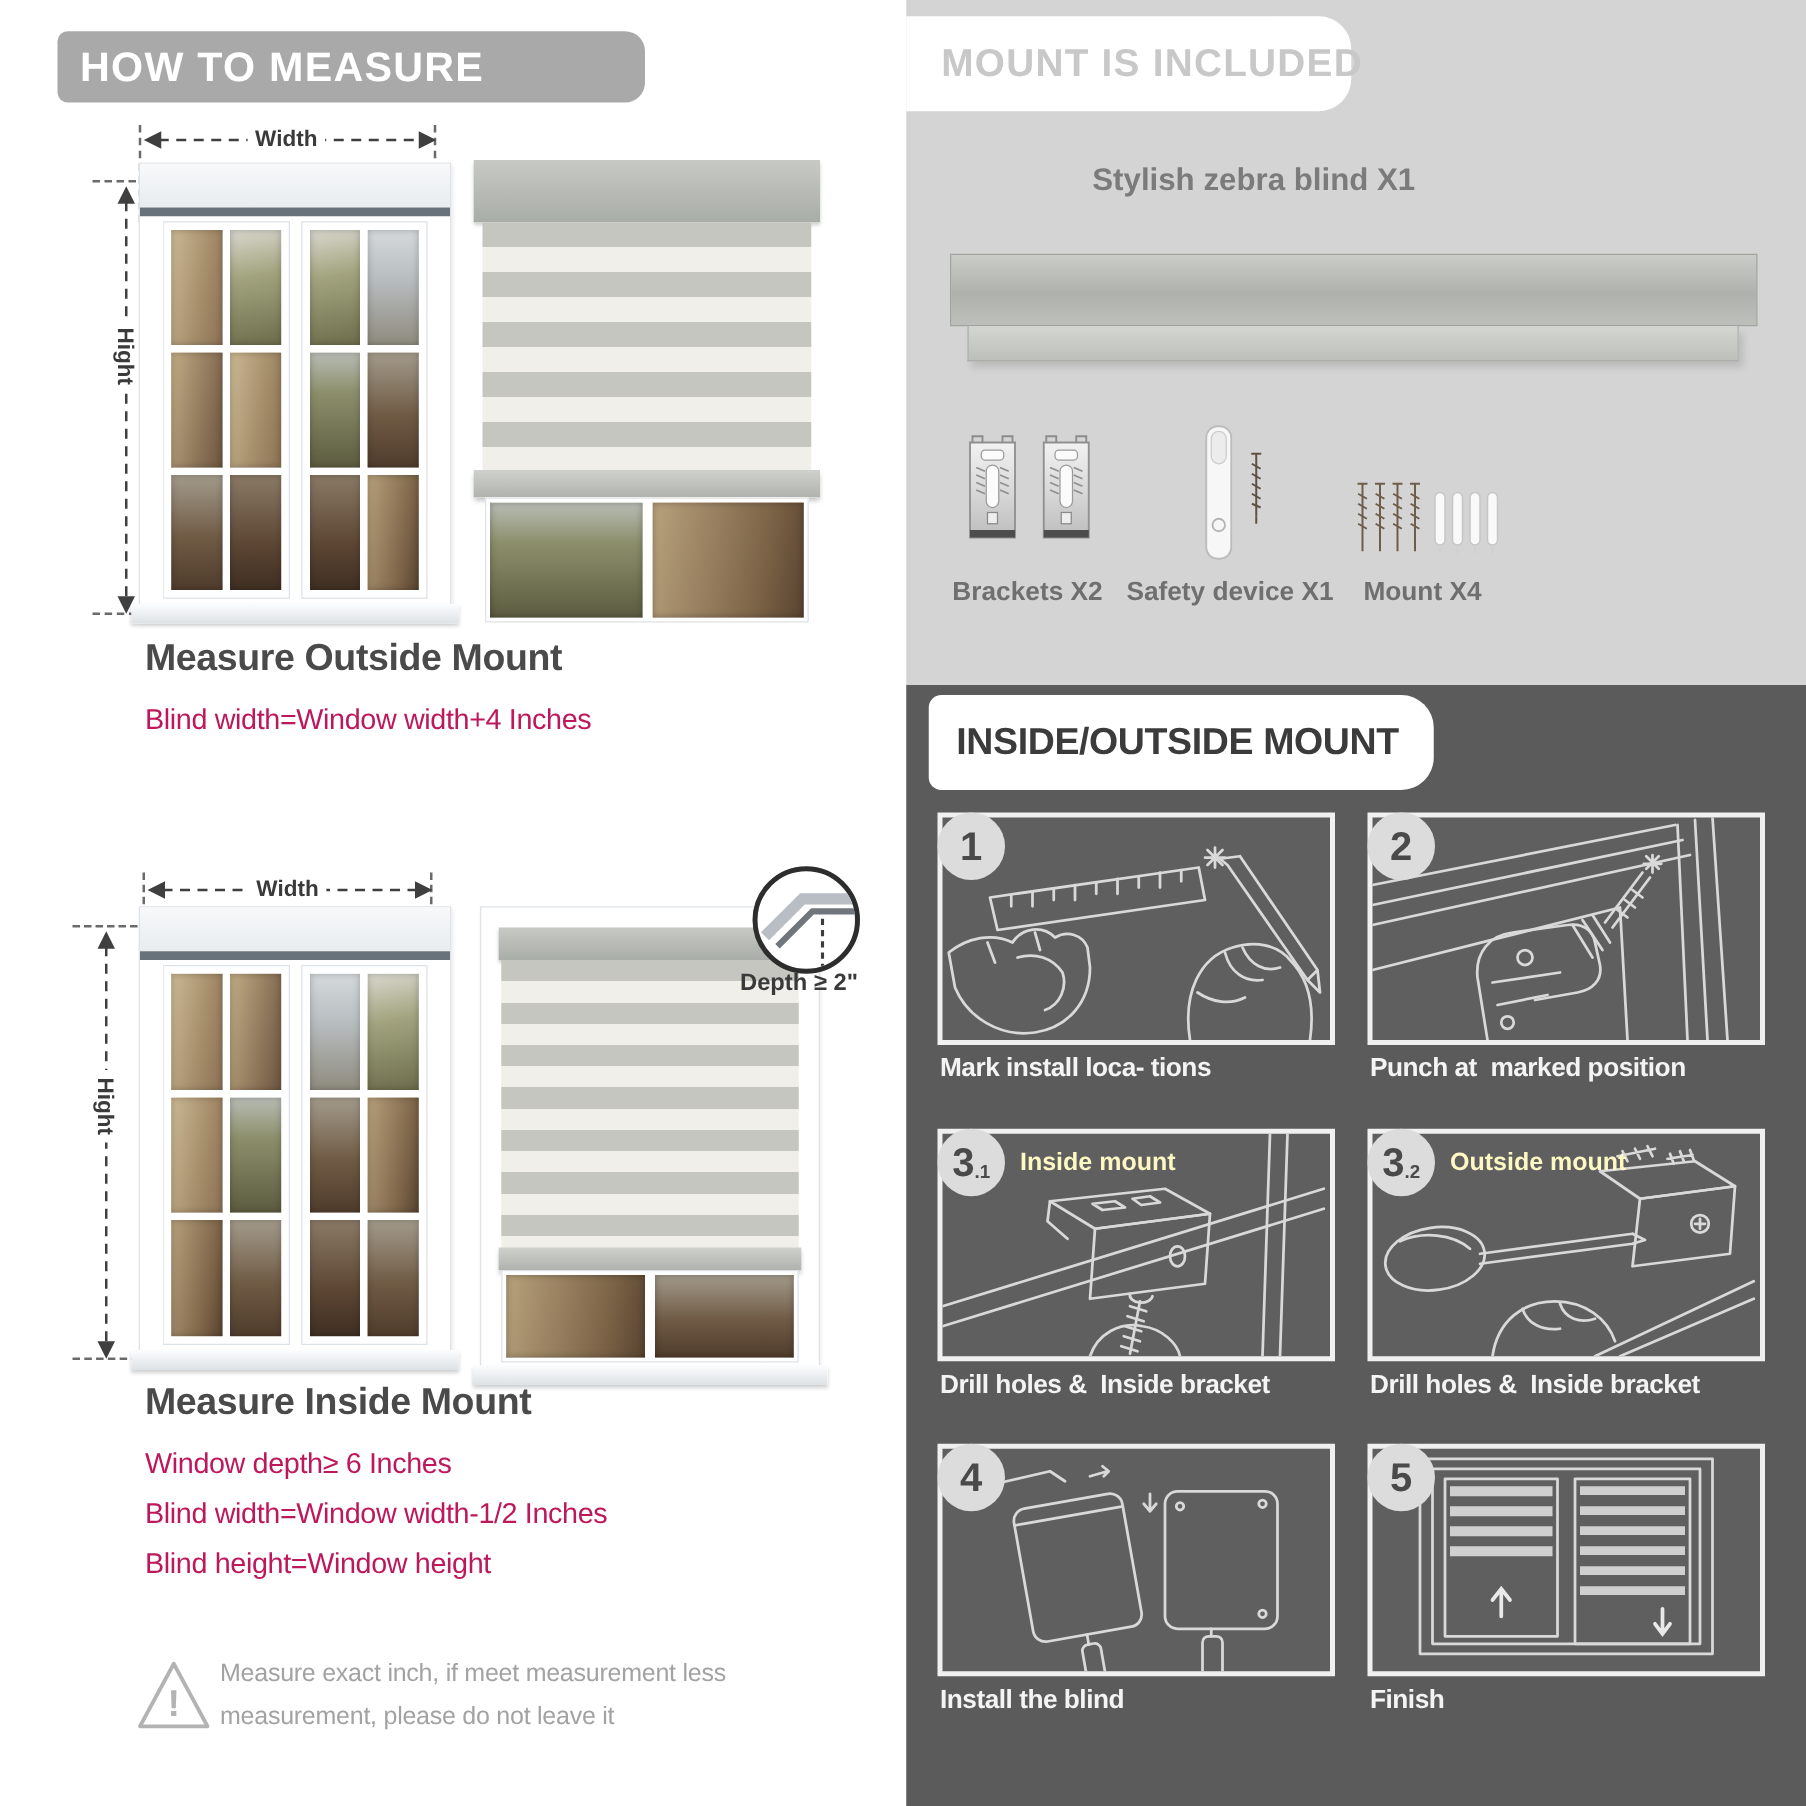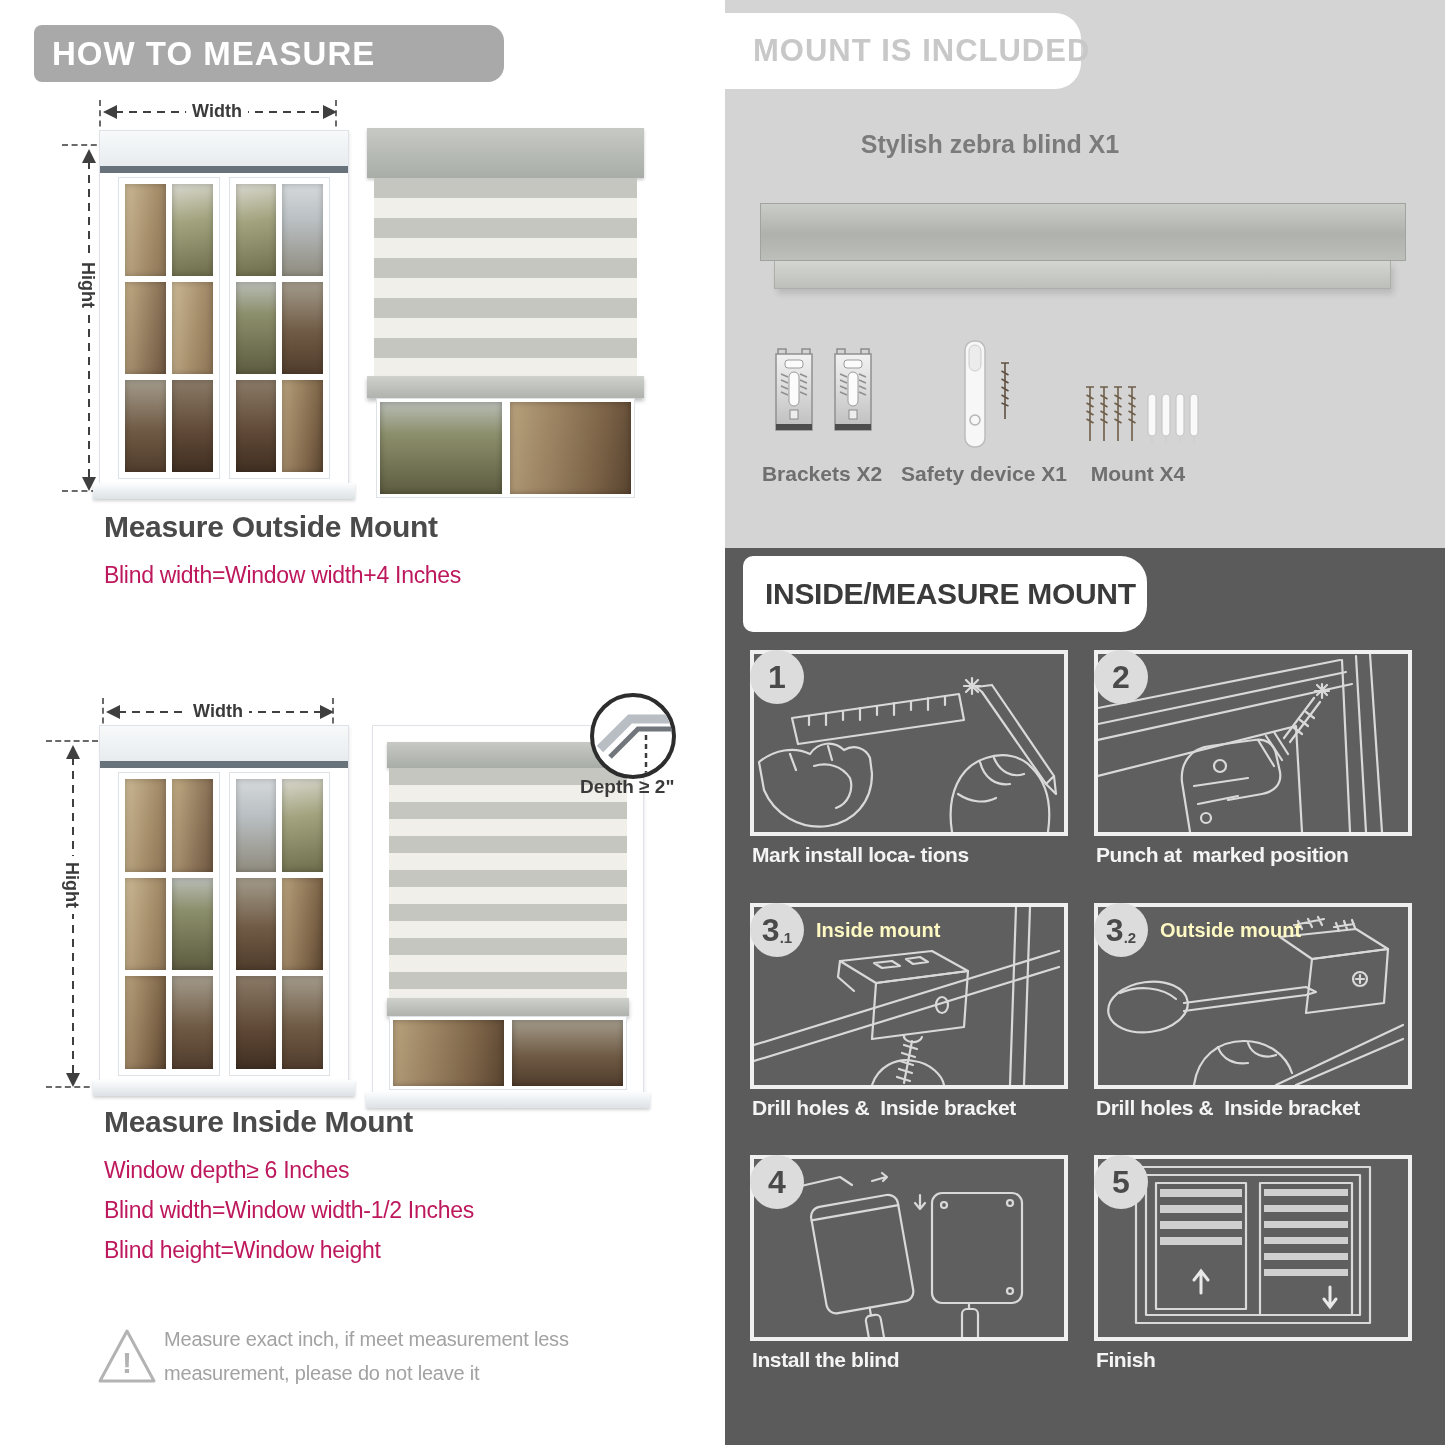--- a/index.html
+++ b/index.html
@@ -45,21 +45,21 @@
   .mlabel{font-size:18px;font-weight:bold;color:#3a3a3a;background:#fff;padding:0 6px;white-space:nowrap}
   .vlabel{writing-mode:vertical-rl;font-size:18px;font-weight:bold;color:#3a3a3a;background:#fff;padding:6px 0}
   #depth-label{font-size:19px;font-weight:bold;color:#3a3a3a}
   .magnifier{width:78px;height:78px;border:4px solid #2d2d2d;border-radius:50%;background:#fff;overflow:hidden}
   .warn-text{font-size:20px;color:#a2a2a2;line-height:34px;letter-spacing:-.2px}
   
   #right-top{left:725px;top:0;width:720px;height:548px;background:#d4d4d4}
   #included-box{left:0;top:13px;width:356px;height:76px;background:#fff;border-radius:0 26px 26px 0}
   #included-title{left:28px;top:13px;height:76px;line-height:76px;font-size:31px;font-weight:bold;
                   color:#c8c8c8;letter-spacing:1px}
-  #product-label{left:0;top:130px;width:530px;text-align:center;font-size:25px;font-weight:bold;color:#7b7b7b}
+  #product-label{left:13px;top:130px;width:530px;text-align:center;font-size:25px;font-weight:bold;color:#7b7b7b}
   #bar1{left:35px;top:203px;width:646px;height:58px;
         background:linear-gradient(#c9ccc7,#aeb1ac 55%,#bcbfba);border:1px solid #a0a39e;box-sizing:border-box}
   #bar2{left:49px;top:261px;width:617px;height:28px;
         background:linear-gradient(#d4d6d1,#bcbfba);border:1px solid #abaea9;border-top:none;
         box-sizing:border-box;box-shadow:3px 5px 6px rgba(0,0,0,.12)}
   .comp-label{top:462px;font-size:21px;font-weight:bold;color:#6f6f6f;text-align:center}
   #right-bottom{left:725px;top:548px;width:720px;height:897px;background:#5b5b5b}
   #mount-box{left:18px;top:8px;width:404px;height:76px;background:#fff;border-radius:10px 26px 26px 10px}
   #mount-title{left:40px;top:8px;height:76px;line-height:76px;font-size:30px;font-weight:bold;
                color:#3b3b3b;letter-spacing:-.3px}
@@ -80,21 +80,21 @@
     <linearGradient id="met" x1="0" y1="0" x2="0" y2="1">
       <stop offset="0" stop-color="#f2f2f2"></stop>
         <stop offset=".5" stop-color="#d9d9d9"></stop>
         <stop offset="1" stop-color="#bdbdbd"></stop>
     </linearGradient>
   </defs>
 </svg>
 
 <div class="page">
 
-  <section class="abs" style="left:4px;top:0;width:725px;height:1262px">
+  <section class="abs" style="left:16px;top:0;width:725px;height:1262px">
 
     <div class="abs" id="howto-header">
       <span>HOW TO MEASURE</span>
     </div>
 
     <div class="abs vtick" style="left:95px;top:100px;height:78px"></div>
     <div class="abs vtick" style="left:331px;top:100px;height:78px"></div>
     <svg class="abs" style="left:97px;top:103px" width="238" height="18" viewBox="0 0 238 18">
       <path d="M14,9 H224" stroke="#3f3f3f" stroke-width="2" stroke-dasharray="8 6" fill="none"></path>
       <path d="M2,9 L16,2 L16,16 Z" fill="#3f3f3f"></path>
@@ -286,21 +286,21 @@
       </g>
     </svg>
 
     <div class="abs comp-label" style="left:20px;width:154px">Brackets X2</div>
     <div class="abs comp-label" style="left:176px;width:166px">Safety device X1</div>
     <div class="abs comp-label" style="left:348px;width:130px">Mount X4</div>
   </section>
 
   <section class="abs" id="right-bottom">
     <div class="abs" id="mount-box"></div>
-    <div class="abs" id="mount-title">INSIDE/MEASURE MOUNT</div>
+    <div class="abs" id="mount-title">INSIDE/OUTSIDE MOUNT</div>
 
     <div class="abs panel" style="left:25px;top:102px">
       <svg class="art" viewBox="0 0 310 178">
         <g stroke="#d9d9d9" stroke-width="2.2" fill="none" stroke-linecap="round" stroke-linejoin="round">
           <path d="M38,64 L205,40 L210,66 L44,90 Z"></path>
           <path d="M55,62 l0,9 M72,59 l0,12 M89,57 l0,9 M106,54 l0,12 M123,52 l0,9 M140,49 l0,12 M157,47 l0,9 M174,44 l0,12 M191,42 l0,9"></path>
           <path d="M218,24 l0,16 M210,32 l16,0 M212,26 l12,12 M224,26 l-12,12"></path>
           <path d="M228,38 L292,130 M238,31 L300,122 M292,130 L300,122 L302,140 Z M222,33 L228,38 M222,33 L238,31"></path>
           <path d="M5,108 C20,96 40,92 56,100 C64,88 80,86 90,96 C100,90 112,94 116,104 L118,120 C118,148 100,168 74,172 C46,176 20,160 10,136 Z"></path>
           <path d="M60,112 C74,108 88,112 96,124 C100,136 94,150 82,154"></path>

